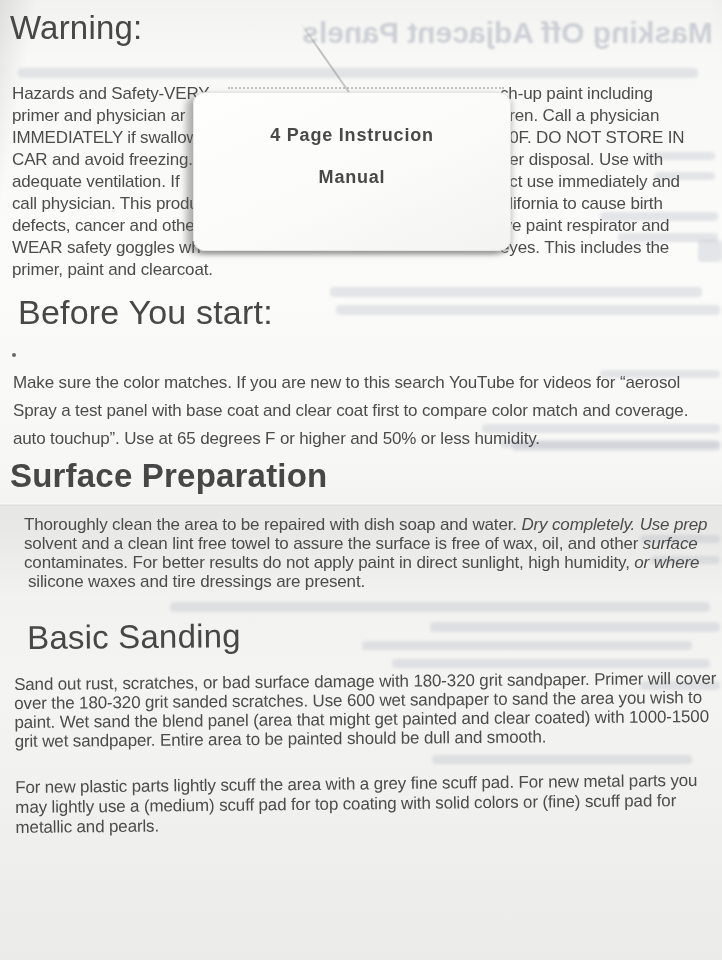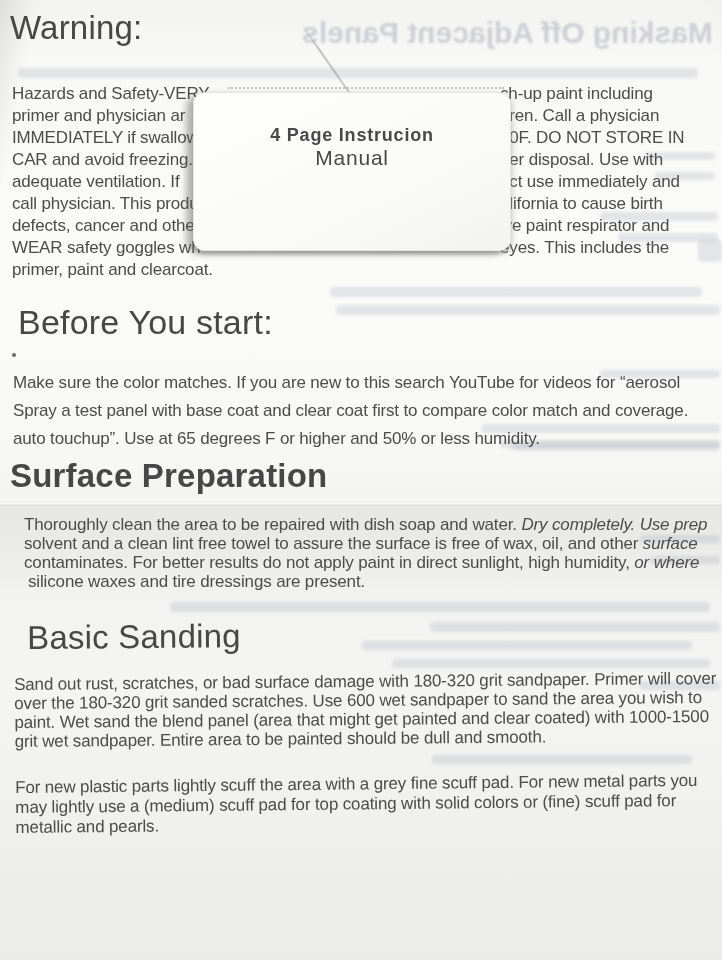--- a/index.html
+++ b/index.html
@@ -34,21 +34,21 @@
   }
   
   .sticker{
     left:193px;top:92px;width:316px;height:157px;border-radius:12px;
     background:linear-gradient(155deg,#fefefd 0%,#fbfbfa 55%,#f3f3f1 100%);
     border:1px solid #e6e6e3;
     box-shadow:-7px 3px 6px rgba(88,88,88,0.42), 0 4px 4px -1px rgba(120,120,120,0.40), 3px 2px 5px rgba(140,140,140,0.22);
     text-align:center;
   }
   .sticker-line1{margin-top:32px;font-size:18px;font-weight:700;letter-spacing:0.8px;color:#484848;}
-  .sticker-line2{font-size:21px;font-weight:400;letter-spacing:0.8px;color:#484848;}
+  .sticker-line2{margin-top:21px;font-size:18px;font-weight:700;letter-spacing:0.8px;color:#484848;}
   .perf{left:228px;top:87px;width:276px;border-top:2px dotted rgba(150,150,150,0.55);height:0;}
   .diag-crease{
     left:300px;top:24px;width:2px;height:108px;transform:rotate(-35deg);transform-origin:top left;
     background:linear-gradient(180deg,rgba(110,110,110,0) 0%,rgba(110,110,110,0.40) 30%,rgba(110,110,110,0.32) 80%,rgba(110,110,110,0));
   }
   .crease-line{left:0;top:503px;width:722px;height:3px;
     background:linear-gradient(180deg,rgba(255,255,255,0.9),rgba(150,150,150,0.28));}
   .gray-band{left:0;top:506px;width:722px;height:92px;
     background:linear-gradient(180deg,rgba(168,168,166,0.16),rgba(168,168,166,0.05) 70%,rgba(168,168,166,0));}
   .stray-dot{left:12px;top:353px;width:4px;height:4px;border-radius:50%;background:#6a6a6a;}
@@ -101,21 +101,21 @@
     <div class="wline"><span>WEAR safety goggles wh</span><span class="wright">eyes. This includes the</span></div>
     <div class="wline"><span>primer, paint and clearcoat.</span></div>
   </div>
 
   <div class="abs perf"></div>
   <div class="abs sticker">
     <div class="sticker-line1">4 Page Instrucion</div>
     <div class="sticker-line2">Manual</div>
   </div>
 
-  <h1 class="abs" style="left:18px;top:304px;font-size:34px;">Before You start:</h1>
+  <h1 class="abs" style="left:18px;top:294px;font-size:34px;">Before You start:</h1>
   <div class="abs stray-dot"></div>
   <div class="abs body-text" style="left:13px;top:369px;line-height:28px;">
     <div>Make sure the color matches.  If you are new to this search YouTube for videos for “aerosol</div>
     <div>Spray a test panel with base coat and clear coat first to compare color match and coverage.</div>
     <div>auto touchup”.  Use at 65 degrees F or higher and 50% or less humidity.</div>
   </div>
 
   <h1 class="abs" style="left:10px;top:458px;font-weight:bold;">Surface Preparation</h1>
   <div class="abs body-text tight" style="left:24px;top:515px;">
     <div><span>Thoroughly clean the area to be repaired with dish soap and water.  </span><span class="it">Dry completely. Use prep</span></div>

